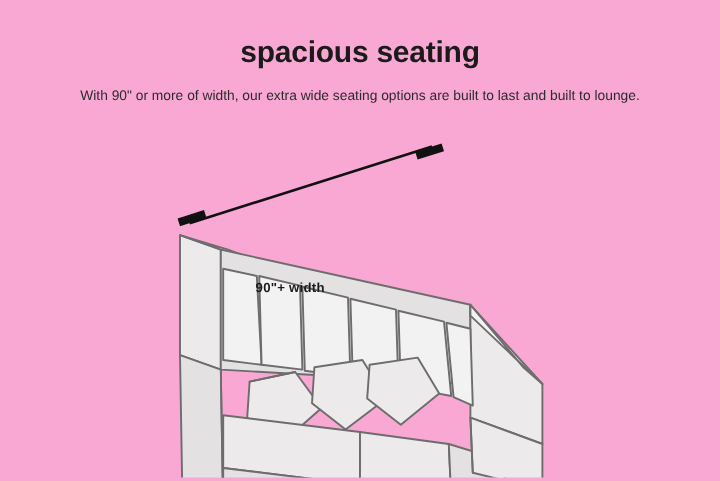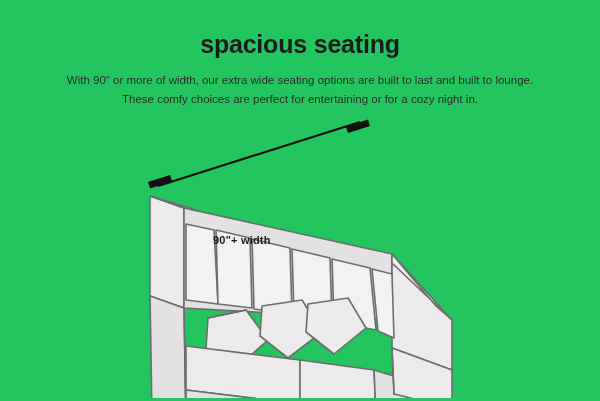--- a/index.html
+++ b/index.html
@@ -12,21 +12,21 @@
     height: 401px;
     font-family: "Liberation Sans", sans-serif;
     color: #1a1a1a;
     overflow: hidden;
     position: relative;
   }
   .page {
     width: 600px;
     height: 401px;
     position: relative;
-    background: #22c55e;
+    background: #f9a8d4;
   }
   .headline {
     text-align: center;
     font-size: 25px;
     font-weight: bold;
     letter-spacing: -0.2px;
     margin: 0;
     padding-top: 30px;
     color: #1b1b1b;
   }
@@ -104,21 +104,20 @@
 </style>
 </head>
 <body>
 
 <div class="page">
 
   <h1 class="headline">spacious seating</h1>
 
   <p class="subcopy">
     <span class="subcopy-line">With 90" or more of width, our extra wide seating options are built to last and built to lounge.</span>
-    <span class="subcopy-line">These comfy choices are perfect for entertaining or for a cozy night in.</span>
   </p>
 
   <div class="figure-wrap">
     <svg width="600" height="290" viewBox="0 0 600 290">
 
       <g>
         <line class="arrow-line" x1="158" y1="78" x2="360" y2="14"></line>
         <polygon class="arrow-head" points="150,80.5 172,73.5 170,67 148,74"></polygon>
         <polygon class="arrow-head" points="368,11.5 346,18.5 348,25 370,18"></polygon>
       </g>

